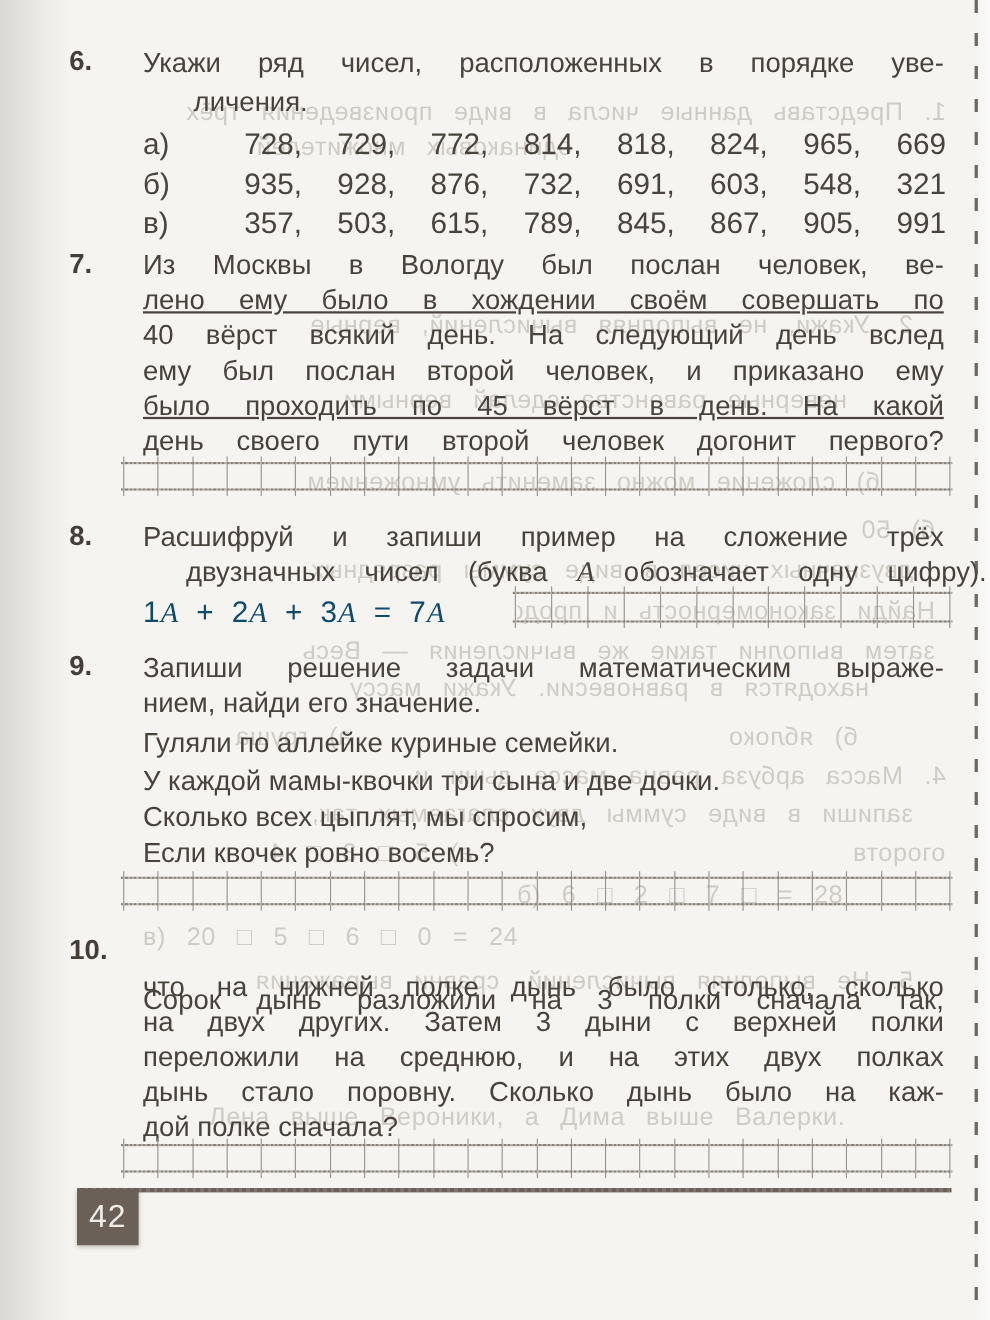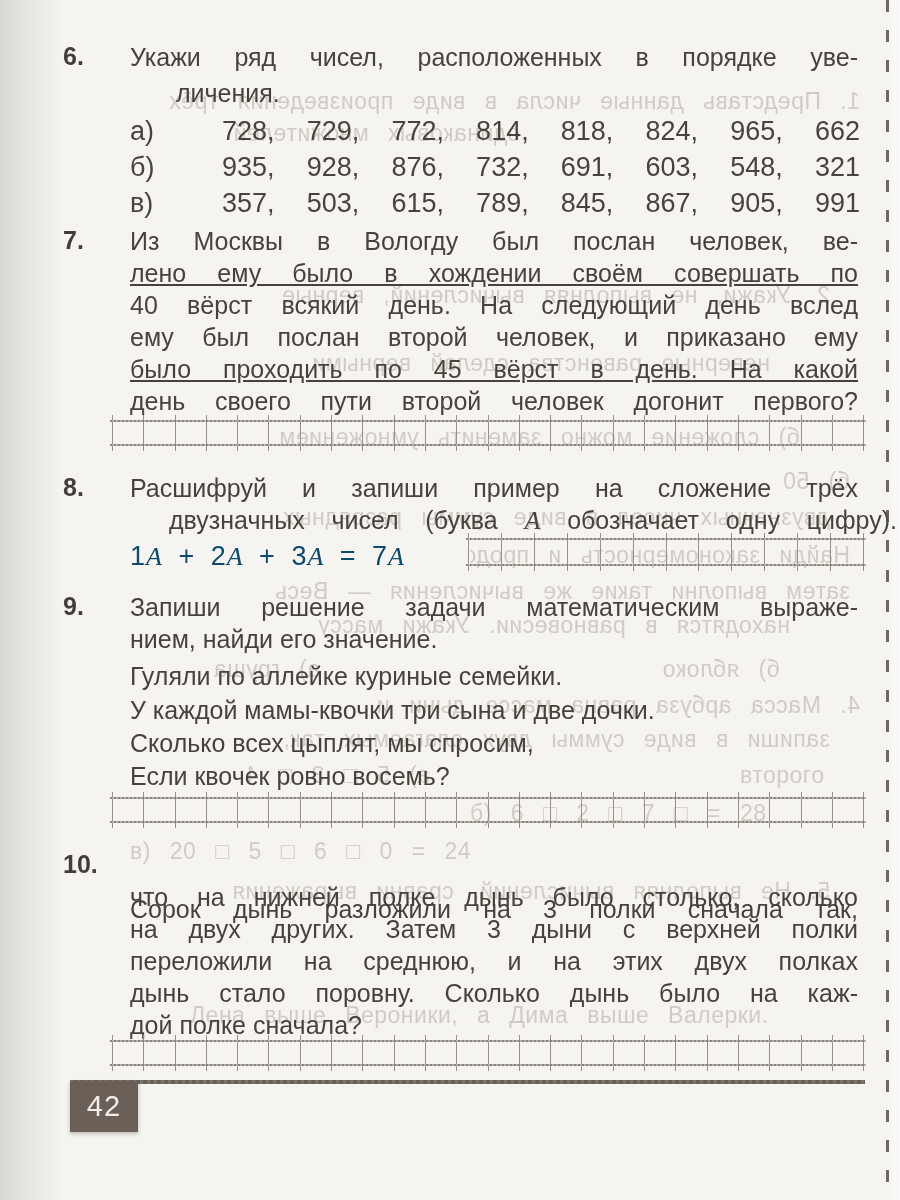--- a/index.html
+++ b/index.html
@@ -70,21 +70,21 @@
   .agrid .cells{position:absolute;left:0;right:0;top:-5px;bottom:-5px;display:flex;}
   .agrid .cell{flex:1;border-left:1.5px solid #97918a;}
   .agrid .cell:last-child{border-right:1.5px solid #97918a;}
   
   .footer-rule{
     position:absolute;left:70px;top:1080px;width:795px;height:4px;
     background:#6a6058;
     background-image:repeating-linear-gradient(90deg,rgba(255,255,255,.12) 0 3px,transparent 3px 7px);
   }
   .page-badge{
-    position:absolute;left:70px;top:1081px;width:68px;height:51px;
+    position:absolute;left:70px;top:1081px;width:56px;height:51px;
     background:#6a6058;
     display:flex;align-items:center;justify-content:center;
     box-shadow:0 2px 4px rgba(90,82,74,.35);
   }
   .page-badge span{font-size:29px;color:#f0ede9;letter-spacing:1px;}
 </style>
 </head>
 <body>
 
 <div id="page">
@@ -99,41 +99,41 @@
       <div class="ghost mir" style="left: 760px; top: 468px; width: 90px;">б) 50</div>
       <div class="ghost mir" style="left: 130px; top: 504px; width: 700px;">двузначных чисел в виде суммы разрядных</div>
       <div class="ghost mir" style="left: 470px; top: 542px; width: 380px;">Найди закономерность и продолжи</div>
       <div class="ghost mir" style="left: 130px; top: 578px; width: 720px;">затем выполни такие же вычисления — Весь</div>
       <div class="ghost mir" style="left: 130px; top: 612px; width: 660px;">находятся в равновесии. Укажи массу</div>
       <div class="ghost mir" style="left: 150px; top: 656px; width: 170px;">а) груша</div>
       <div class="ghost mir" style="left: 600px; top: 656px; width: 180px;">б) яблоко</div>
       <div class="ghost mir" style="left: 130px; top: 692px; width: 730px;">4. Масса арбуза равна массе дыни и</div>
       <div class="ghost mir" style="left: 130px; top: 726px; width: 700px;">запиши в виде суммы двух слагаемых так,</div>
       <div class="ghost mir" style="left: 130px; top: 762px; width: 300px;">а) 5 □ 3 □ 4</div>
-      <div class="ghost" style="left: 740px; top: 762px; width: 120px;">второго</div>
+      <div class="ghost" style="left: 740px; top: 762px; width: 120px; text-align: right;">второго</div>
       <div class="ghost" style="left: 470px; top: 800px; width: 360px;">б) 6 □ 2 □ 7 □ = 28</div>
       <div class="ghost" style="left: 130px; top: 838px; width: 420px;">в) 20 □ 5 □ 6 □ 0 = 24</div>
       <div class="ghost mir" style="left: 130px; top: 878px; width: 700px;">5. Не выполняя вычислений, сравни выражения</div>
       <div class="ghost" style="left: 190px; top: 1002px; width: 640px;">Лена выше Вероники, а Дима выше Валерки.</div>
     </div>
   <div id="problems">
       <div class="pnum" style="top: 42px;">6.</div>
       <div class="pline just" style="top: 42px;">Укажи ряд чисел, расположенных в порядке уве-</div>
       <div class="pline" style="top: 78px; margin-left: 46px;">личения.</div>
       <div class="popt" style="top: 116px;">
         <span class="olabel">а)</span>
         <div class="ovals">
           <span>728,</span>
           <span>729,</span>
           <span>772,</span>
           <span>814,</span>
           <span>818,</span>
           <span>824,</span>
           <span>965,</span>
-          <span>662</span>
+          <span>669</span>
         </div>
       </div>
       <div class="popt" style="top: 152px;">
         <span class="olabel">б)</span>
         <div class="ovals">
           <span>935,</span>
           <span>928,</span>
           <span>876,</span>
           <span>732,</span>
           <span>691,</span>

